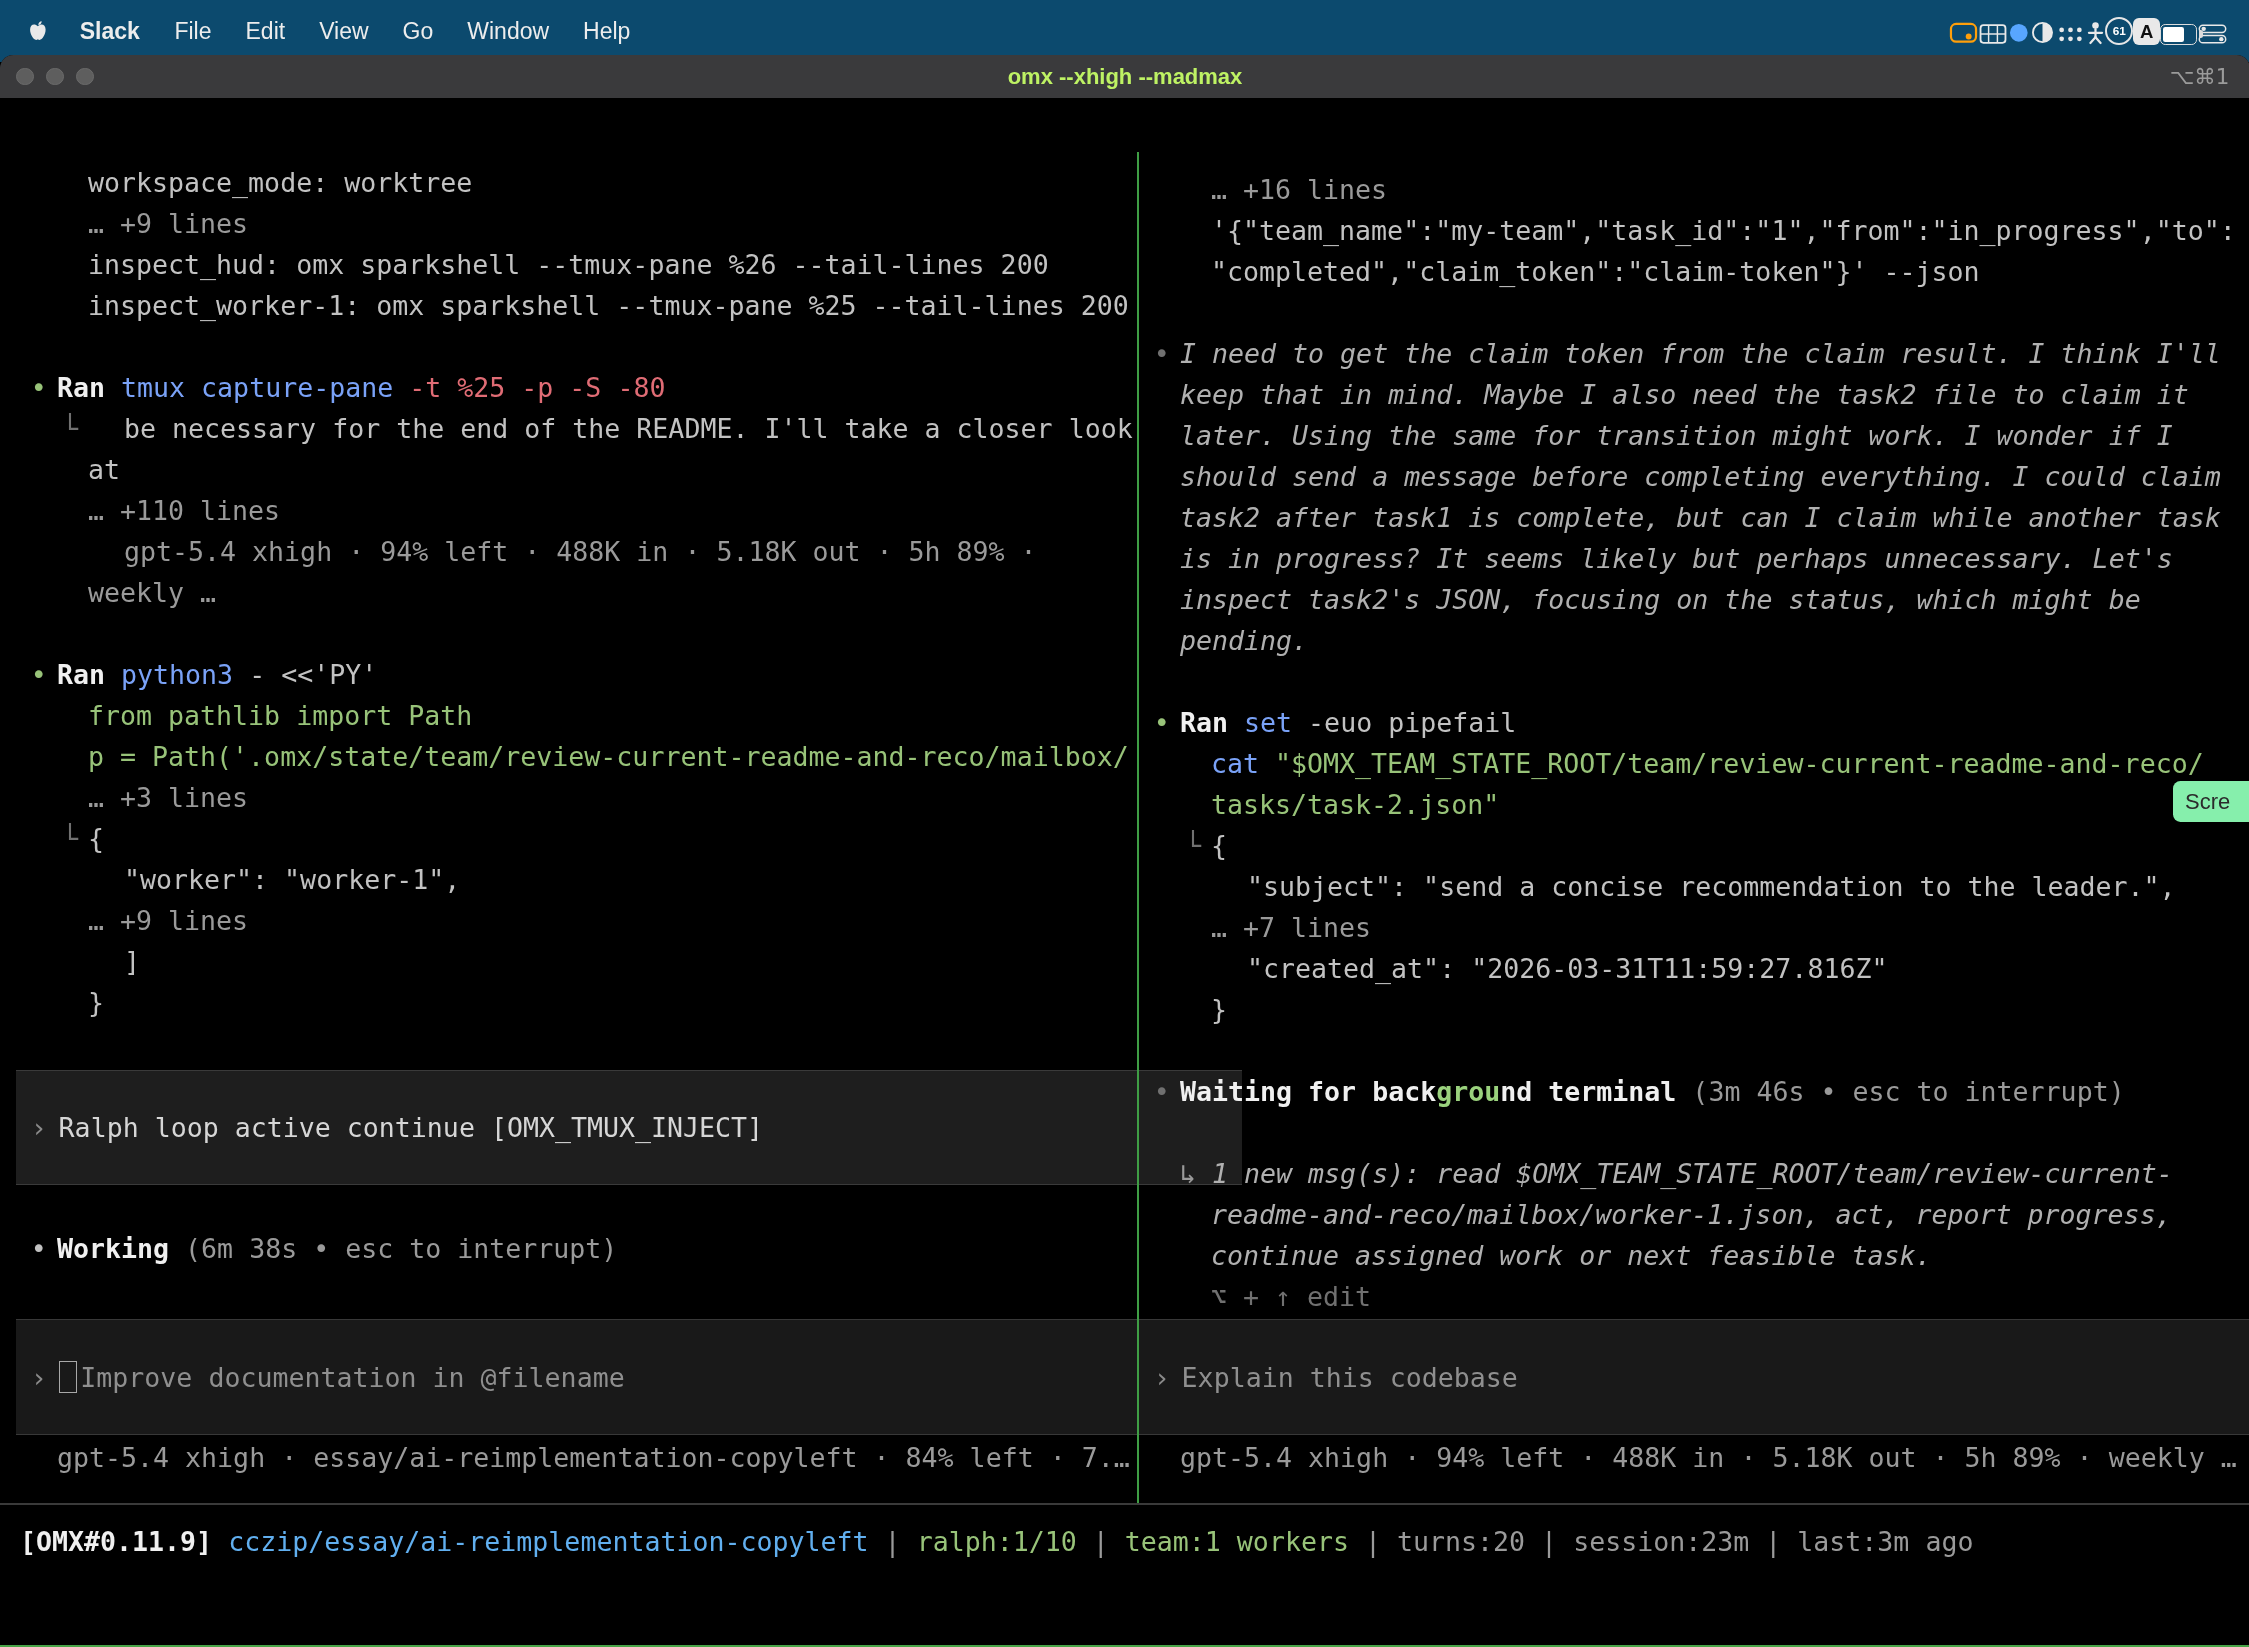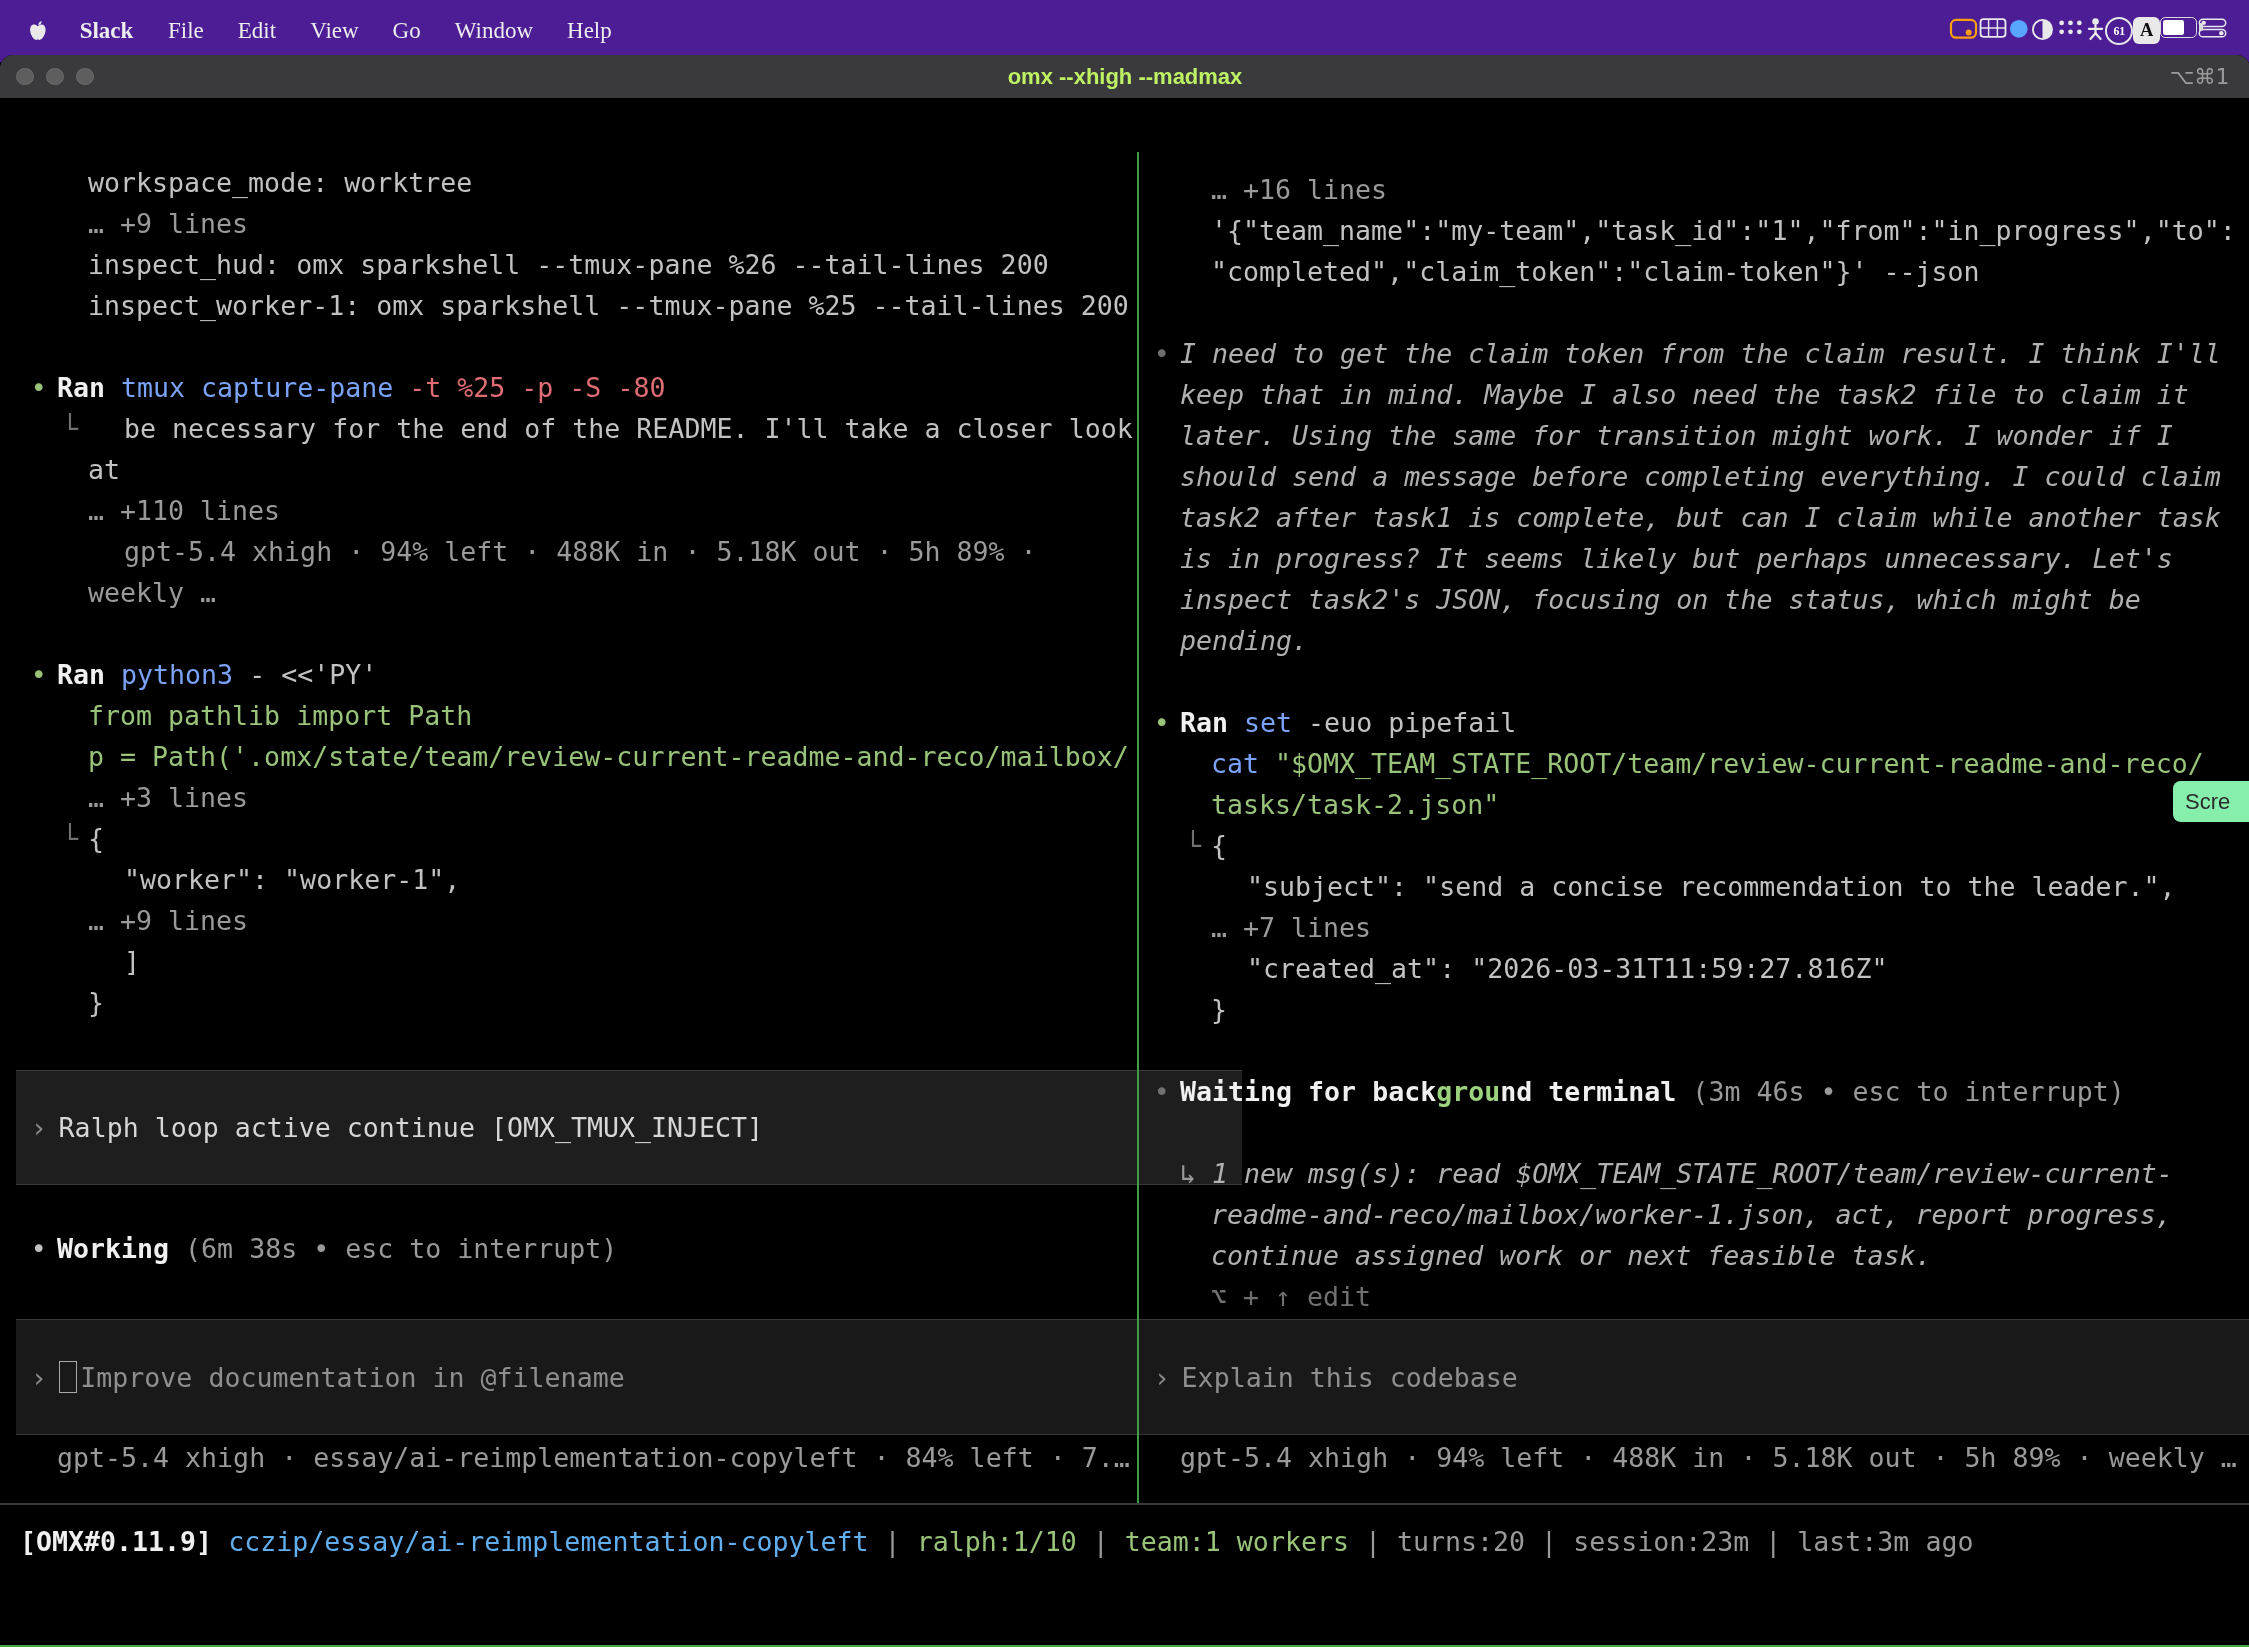--- a/index.html
+++ b/index.html
@@ -2,28 +2,28 @@
 <html style="font-size:11.8px"><head>
 <meta charset="utf-8">
 <style>
   html,body{margin:0;padding:0;}
   body{
     width:2250px;height:1648px;position:relative;overflow:hidden;
     background:#000;font-family:"DejaVu Sans Mono",monospace;
   }
   
   .menubar{
-    position:absolute;top:0;left:0;right:0;height:62px;background:#4c1d95;
+    position:absolute;top:0;left:0;right:0;height:62px;background:#0c4a6e;
     display:flex;align-items:center;padding:0 17.7px;color:#ededed;
-    font-family:Liberation Serif, serif;font-size:23px;box-sizing:border-box;
+    font-family:Liberation Sans, sans-serif;font-size:23px;box-sizing:border-box;
   }
   .apple{display:flex;align-items:center;padding:0 14.8px 0 11.8px;}
   .menu-app{font-weight:bold;padding:0 17.7px;}
   .menu-item{padding:0 17px;}
-  .menubar-right{margin-left:auto;display:flex;align-items:flex-start;padding-right:4.4px;}
+  .menubar-right{margin-left:auto;display:flex;align-items:flex-end;padding-right:4.4px;}
   .mb-icon{display:flex;align-items:center;justify-content:center;}
   .gauge{width:28px;height:28px;border:2.2px solid #e6e6e6;border-radius:50%;display:flex;align-items:center;justify-content:center;font-size:11.8px;font-weight:bold;color:#fff;box-sizing:border-box;}
   .input-src{width:26.6px;height:26.6px;background:#e9e9e9;border-radius:5.9px;color:#111;font-weight:bold;font-size:18.5px;display:flex;align-items:center;justify-content:center;}
   .battery{width:35px;height:19px;border:1.5px solid #dcdcdc;border-radius:5.2px;position:relative;}
   .battery .level{position:absolute;top:2.2px;left:2.2px;bottom:2.2px;width:60%;background:#fff;border-radius:2.2px;}
   .battery:after{content:"";position:absolute;right:-6.6px;top:5.2px;width:3.7px;height:7.4px;background:#dcdcdc;border-radius:0 2.2px 2.2px 0;}
   
   .window{position:absolute;top:55px;left:0;right:0;bottom:0;background:#000;border-radius:13.3px 13.3px 0 0;overflow:hidden;}
   .titlebar{height:43px;background:#3a3a3c;position:relative;display:flex;align-items:center;}
   .traffic{display:flex;gap:12.5px;padding-left:16px;z-index:2;}

